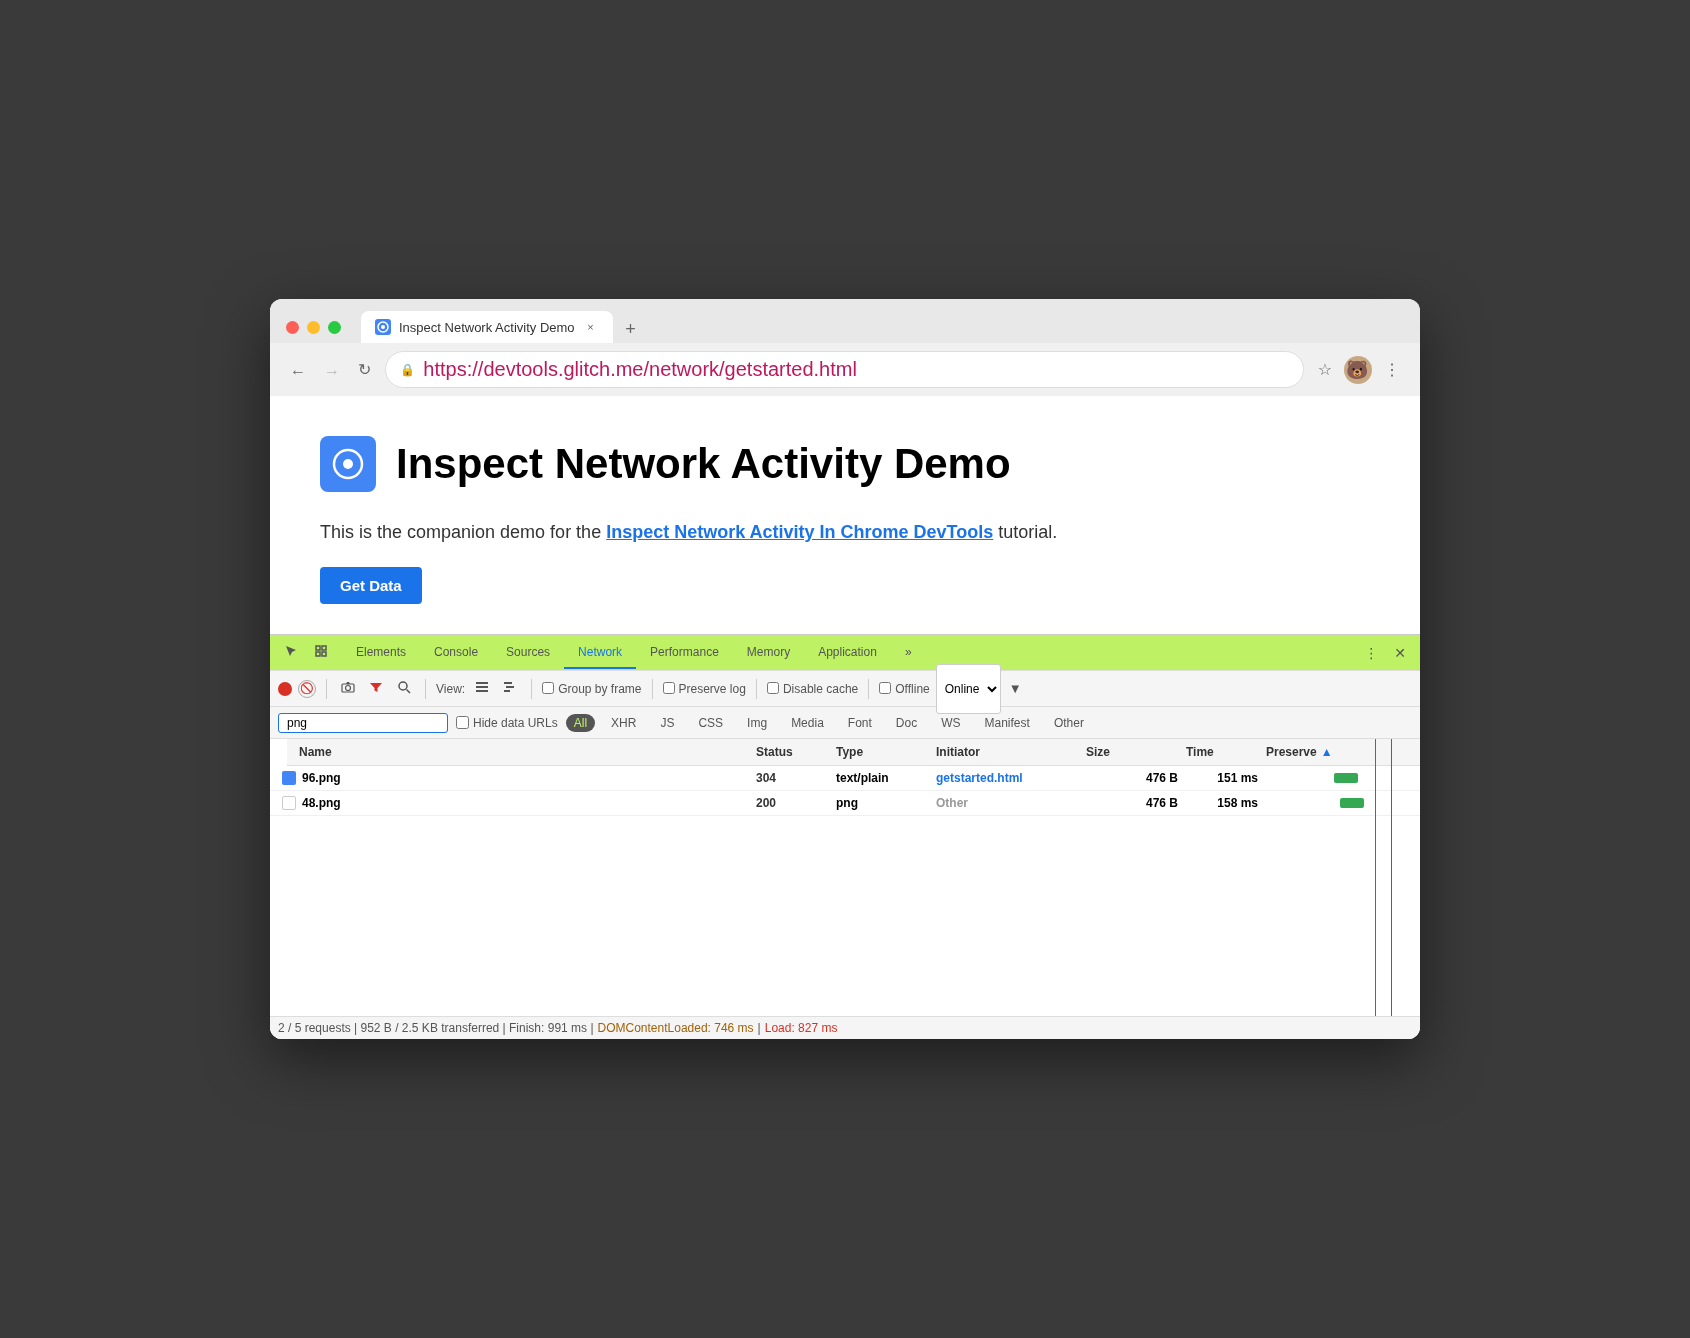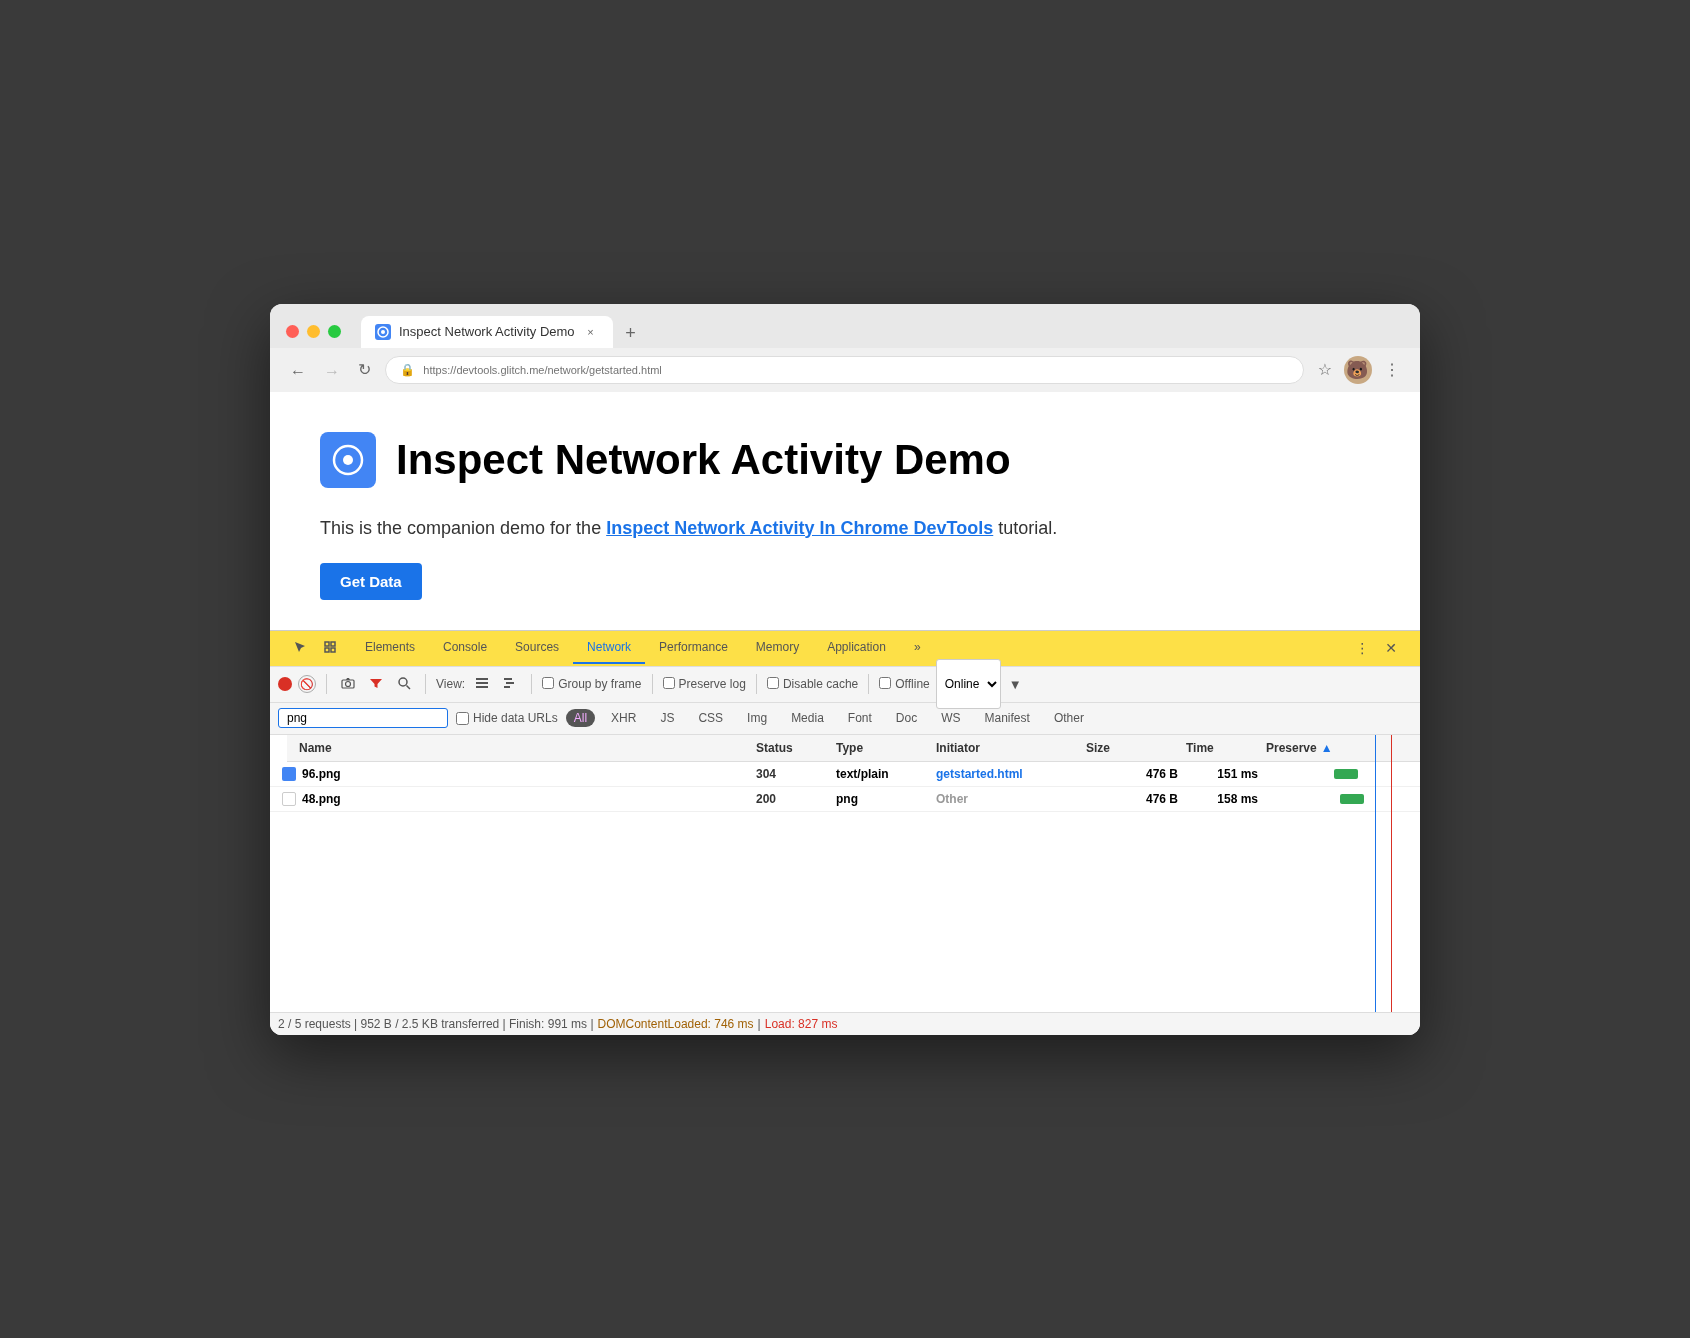--- a/index.html
+++ b/index.html
@@ -137,22 +137,22 @@
       gap: 8px;
       border: 1px solid #ddd;
     }
 
     .lock-icon {
       color: #666;
       font-size: 12px;
     }
 
     .address-text {
-      font-size: 11px;
-      color: #737373;
+      font-size: 20px;
+      color: #be185d;
       flex: 1;
     }
 
     .address-actions {
       display: flex;
       gap: 8px;
       align-items: center;
     }
 
     .addr-action-btn {
@@ -233,23 +233,23 @@
 
     
     .devtools-panel {
       background: #f5f5f5;
       border-top: 1px solid #ccc;
     }
 
     .devtools-tabs {
       display: flex;
       align-items: center;
-      background: #fde047;
+      background: #bef264;
       border-bottom: 1px solid #ddd;
-      padding: 0 17px;
+      padding: 0 8px;
       height: 36px;
     }
 
     .devtools-icons {
       display: flex;
       gap: 4px;
       margin-right: 8px;
     }
 
     .devtools-icon-btn {
@@ -400,21 +400,21 @@
       padding: 2px 8px;
       font-size: 12px;
       border: none;
       background: none;
       cursor: pointer;
       color: #555;
       border-radius: 3px;
     }
     .filter-type-btn.active {
       background: #555;
-      color: #f0abfc;
+      color: #bef264;
       border-radius: 10px;
     }
 
     
     .network-table {
       background: white;
       font-size: 12px;
     }
 
     .table-header {

